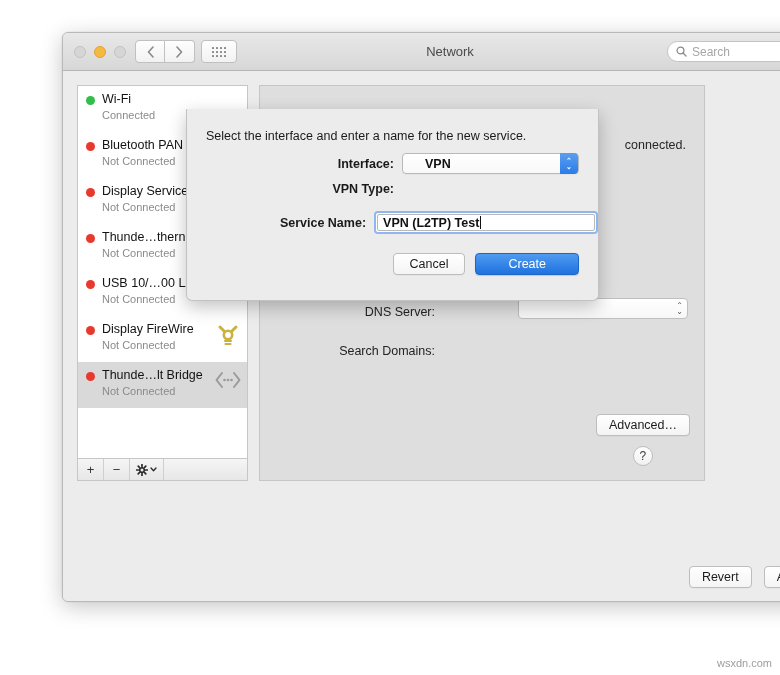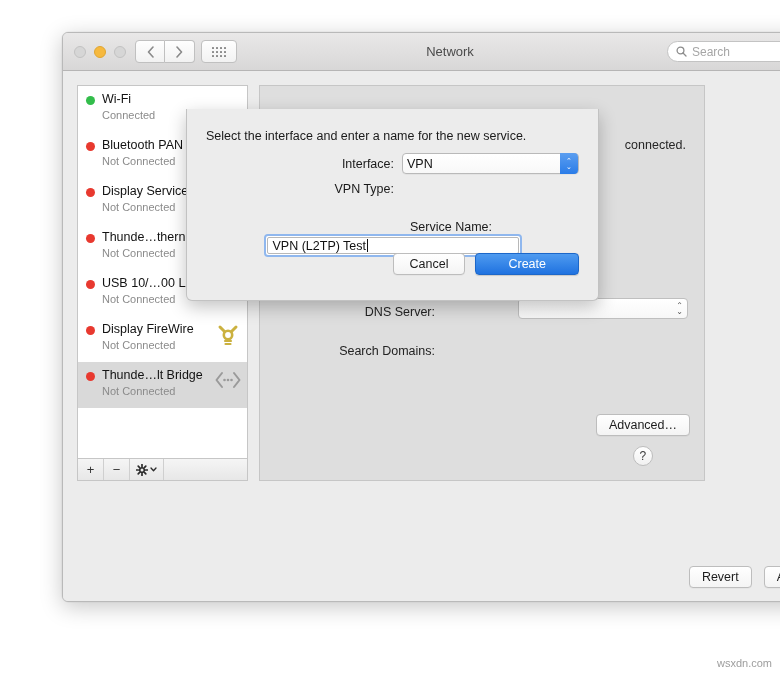--- a/index.html
+++ b/index.html
@@ -178,35 +178,35 @@
     border-radius: 0 0 6px 6px;
     box-shadow: 0 6px 18px rgba(0,0,0,0.24);
     z-index: 20;
   }
   .sheet-title {
     position: absolute; left: 19px; top: 20px;
     font-size: 12.5px; color: #1a1a1a;
   }
   .sheet-row {
     position: absolute; left: 0; width: 100%;
-    display: flex; align-items: center;
+    display: flex; align-items: center; font-weight: bold;
   }
   .sheet-lbl {
     width: 215px; text-align: right; padding-right: 8px;
     font-size: 12.5px; color: #1a1a1a;
   }
   .popupbtn {
     width: 177px; height: 21px;
     background: linear-gradient(to bottom,#ffffff,#f8f8f8);
     border: 1px solid #b9b9b9;
     border-radius: 4px;
     position: relative;
     font-size: 12.5px; color: #111;
     display: flex; align-items: center;
-    padding-left: 4px;
+    padding-left: 22px;
     box-shadow: 0 0.5px 0.5px rgba(0,0,0,0.07);
   }
   .popupbtn .bluearrows {
     position: absolute; right: 0; top: -1px;
     width: 18px; height: 21px;
     background: linear-gradient(to bottom,#5b9ef0,#2a7ce8);
     border-radius: 0 4px 4px 0;
     display: flex; flex-direction: column;
     align-items: center; justify-content: center;
     color: #fff; font-size: 7px; line-height: 6px;
@@ -478,21 +478,21 @@
                 <span>⌃</span>
                 <span>⌄</span>
               </span>
           </div>
         </div>
 
         <div class="sheet-row" style="top:73px;">
           <div class="sheet-lbl">VPN Type:</div>
         </div>
 
-        <div class="sheet-row" style="top:111px;flex-direction:column;">
+        <div class="sheet-row" style="top:102px;">
           <div class="sheet-lbl">Service Name:</div>
           <div class="textfield-wrap">
             <div class="textfield">
               <span>VPN (L2TP) Test</span>
                 <span class="caret"></span>
             </div>
           </div>
         </div>
 
         <div class="sheet-btns">

